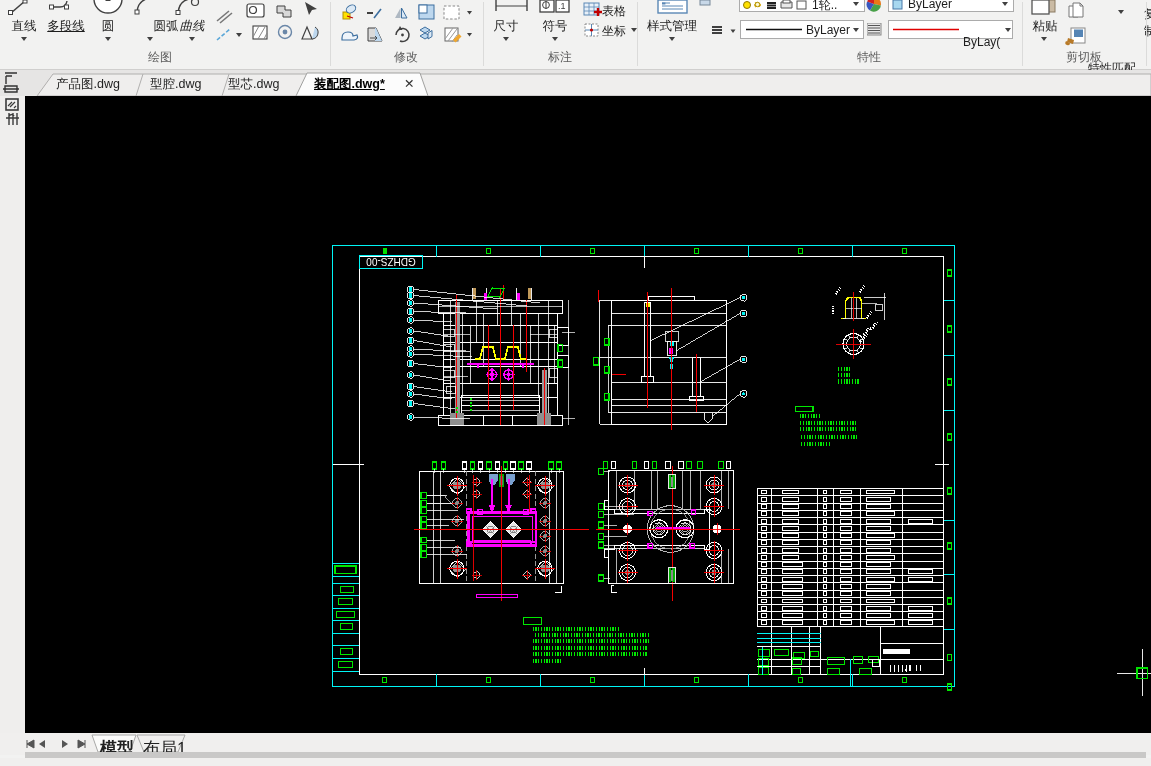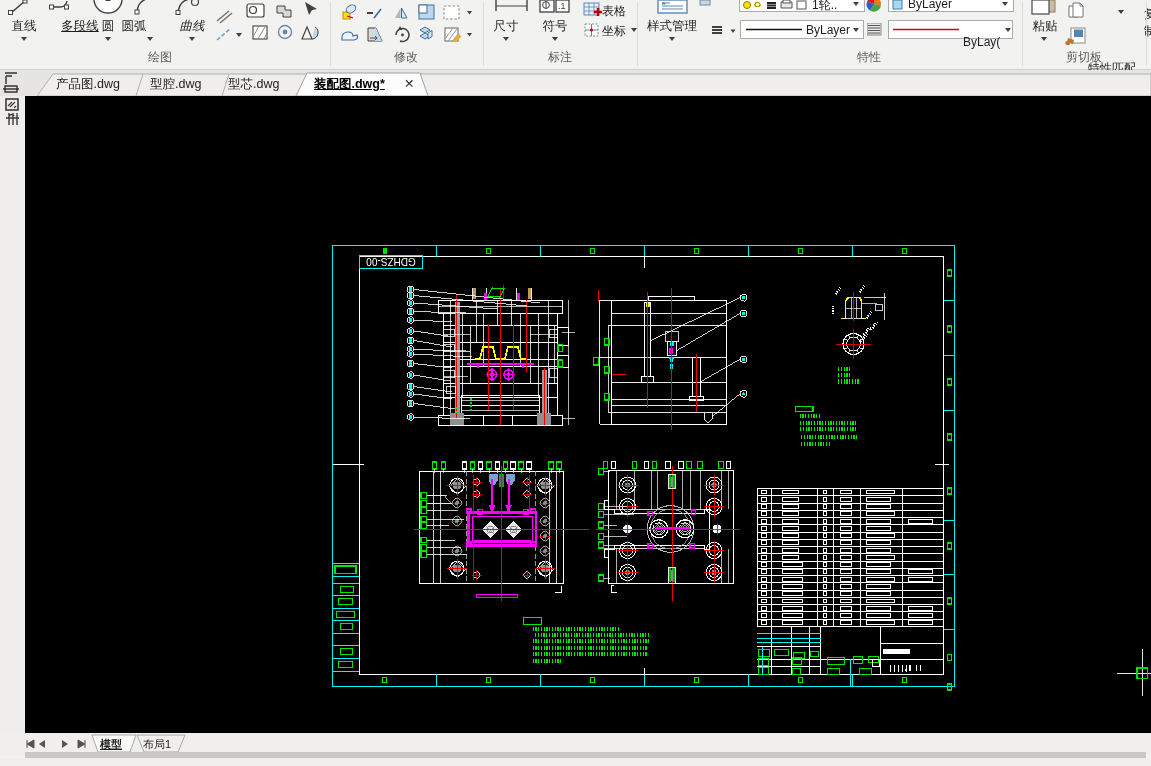--- a/index.html
+++ b/index.html
@@ -8,21 +8,21 @@
 .seclab { position:absolute; top:49px; font-size:12px; color:#5c5c5c; text-align:center; white-space:nowrap; }
 .sep { position:absolute; top:2px; width:1px; height:64px; background:#dbdbda; }
 .dar { position:absolute; width:0; height:0; border-left:3.5px solid transparent; border-right:3.5px solid transparent; border-top:4px solid #404040; }
 .combo { position:absolute; background:#fff; border:1px solid #ababab; }
 .ctext { position:absolute; font-size:12px; color:#1e1e1e; }
 #tabbar { position:absolute; left:0; top:70px; width:1151px; height:26px; background:#f0abfc; }
 .tabtext { position:absolute; top:6px; font-size:12.5px; color:#222; white-space:nowrap; }
 #leftstrip { position:absolute; left:0; top:96px; width:25px; height:637px; background:#efeeed; }
 #canvas { position:absolute; left:25px; top:96px; width:1126px; height:637px; background:#000; }
 #botbar { position:absolute; left:0; top:733px; width:1151px; height:22px; background:#f0efee; }
-.bt { position:absolute; top:4px; font-size:11px; color:#222; }
+.bt { position:absolute; top:4px; font-size:17px; color:#222; }
 #scroll { position:absolute; left:25px; top:752px; width:1121px; height:6px; background:#c9c8c7; }
 #cmd { position:absolute; left:0; top:758px; width:1151px; height:8px; background:#f0efee; }
 </style></head><body>
 <div id="ribbon">
  <svg class="abs" style="left:0;top:0" width="1151" height="70">
       <line x1="11" y1="13" x2="25" y2="1" stroke="#404040" stroke-width="1.6"></line>
 <rect x="8.5" y="10.5" width="4" height="4" fill="#fff" stroke="#404040"></rect>
       <rect x="23" y="0" width="4" height="3" fill="#fff" stroke="#404040"></rect>
 <path d="M52,7 L60,7 Q66,7 67,1" stroke="#404040" fill="none" stroke-width="1.4"></path>
 <rect x="49.5" y="5" width="4" height="4" fill="#fff" stroke="#404040"></rect>
@@ -95,23 +95,23 @@
 <rect x="1032" y="0" width="17" height="14" fill="#fff" stroke="#555" stroke-width="1.3"></rect>
 <path d="M1069,6 h9 v11 h-9 Z" fill="#fff" stroke="#777"></path>
 <path d="M1073,3 h7 l3,3 v11 h-10 Z" fill="#fff" stroke="#777"></path>
       <path d="M1080,3 v3 h3" fill="none" stroke="#777"></path>
 <rect x="1071" y="28" width="14" height="15" fill="#fff" stroke="#888"></rect>
 <rect x="1074" y="29.5" width="9" height="7.5" fill="#5585b5"></rect>
 <path d="M1068,38 l6,2 -1,4 -6,-2 Z" fill="#b87a28"></path>
       <path d="M1066,41 q-2,3 1,4 q3,1 3,-2" fill="#b87a28"></path>
     </svg>
  <div class="biglab" style="left:10px;width:28px;">直线</div>
- <div class="biglab" style="left:59px;width:42px;text-decoration:underline;">多段线</div>
+ <div class="biglab" style="left:45px;width:42px;text-decoration:underline;">多段线</div>
  <div class="biglab" style="left:94px;width:28px;">圆</div>
- <div class="biglab" style="left:120px;width:28px;">圆弧</div>
+ <div class="biglab" style="left:152px;width:28px;">圆弧</div>
  <div class="biglab" style="left:178px;width:28px;font-style:italic;">曲线</div>
  <div class="dar" style="left:20.5px;top:37px;"></div>
  <div class="dar" style="left:104.5px;top:37px;"></div>
  <div class="dar" style="left:146.5px;top:37px;"></div>
  <div class="dar" style="left:188.5px;top:37px;"></div>
  <div class="dar" style="left:236px;top:33px;"></div>
  <div class="seclab" style="left:130px;width:60px;">绘图</div>
  <div class="sep" style="left:330px;"></div>
  <div class="seclab" style="left:376px;width:60px;">修改</div>
  <div class="sep" style="left:483px;"></div>

